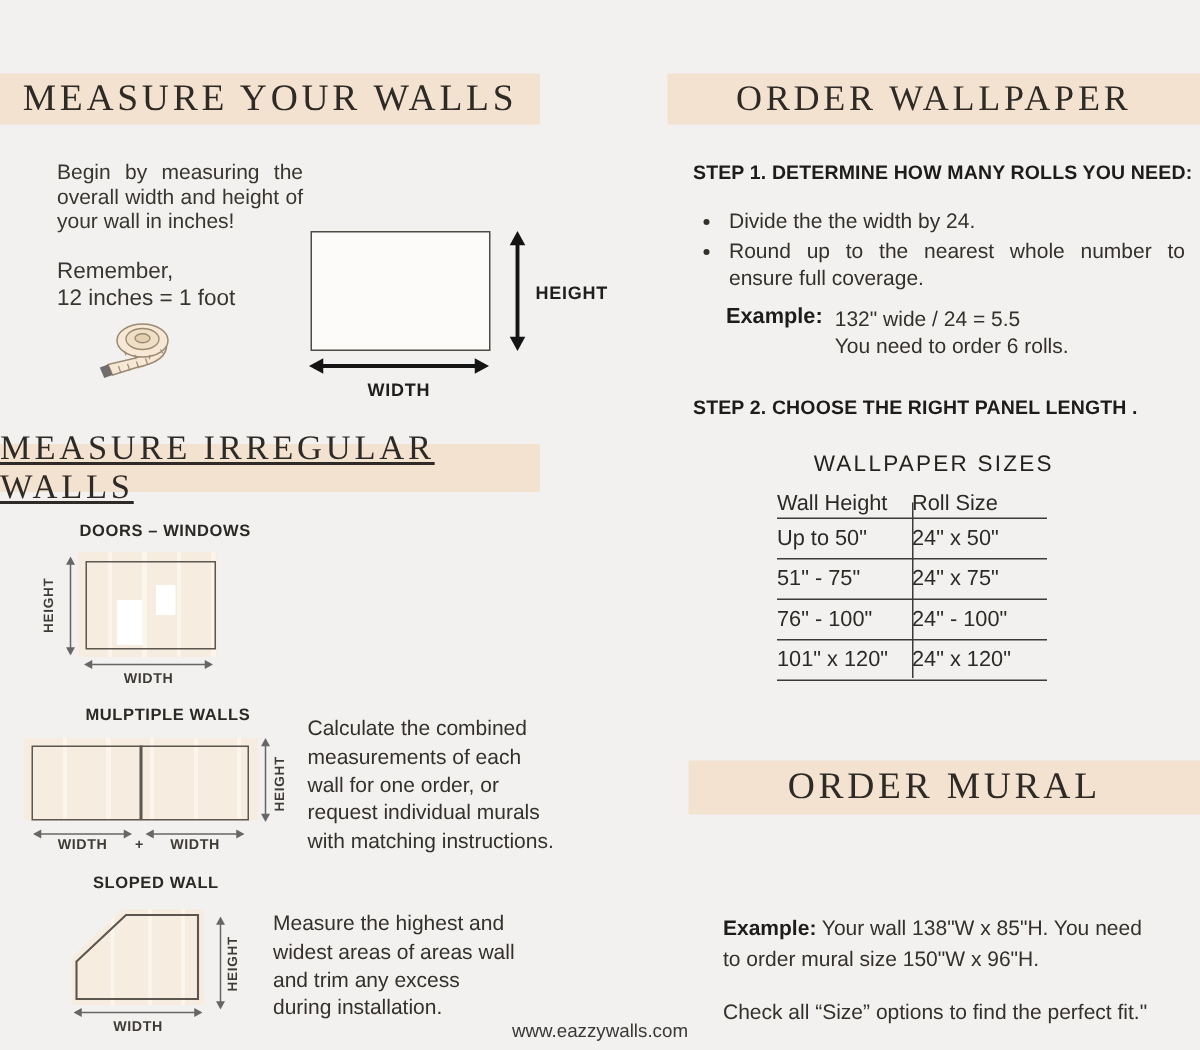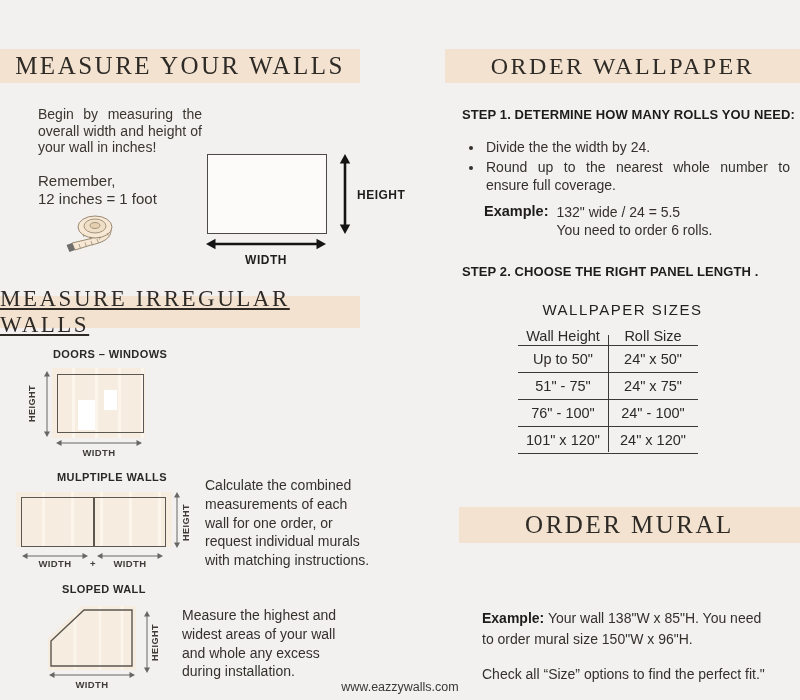--- a/index.html
+++ b/index.html
@@ -23,21 +23,21 @@
   .step-title{font-size:13px;font-weight:700;color:#1e1c1a;letter-spacing:0.1px;white-space:nowrap;}
   .rbody{font-size:14px;line-height:18.5px;color:#34312c;}
   ul.bullets{margin:0;padding-left:14px;}
   ul.bullets li{margin:0 0 1px 0;padding-left:2px;}
   ul.bullets li.just{text-align:justify;}
   .ex-label{font-weight:700;font-size:14.5px;color:#1e1c1a;white-space:nowrap;}
   .ex-lines{font-size:14px;line-height:18px;}
   .tbl{font-size:14.5px;color:#2c2a27;}
   .trow{display:flex;align-items:center;height:26px;border-bottom:1.3px solid #3a3a3a;}
   .trow.thead{height:19px;}
-  .tcell{flex:1;text-align:center;}
+  .tcell{flex:1;}
   .vline{position:absolute;left:50%;top:9px;height:117px;width:1.3px;background:#3a3a3a;}
   .tbl-title{font-size:15px;letter-spacing:1.5px;color:#24221f;text-align:center;}
   .mural-body{font-size:14px;line-height:20.5px;color:#34312c;}
   .footer{font-size:12.5px;color:#3a3835;text-align:center;}
 </style>
 </head>
 <body>
 
 <div class="page">
 
@@ -153,21 +153,21 @@
     <polygon points="5,0 2,5.5 8,5.5" fill="#666"></polygon>
       <polygon points="5,62 2,56.5 8,56.5" fill="#666"></polygon>
   </svg>
   <div class="abs vlabel" style="left:150px;top:624px;">HEIGHT</div>
   <svg class="abs" style="left:49px;top:670px;" width="86" height="10" viewBox="0 0 86 10">
     <line x1="4" y1="5" x2="82" y2="5" stroke="#666" stroke-width="1"></line>
     <polygon points="0,5 5.5,2 5.5,8" fill="#666"></polygon>
       <polygon points="86,5 80.5,2 80.5,8" fill="#666"></polygon>
   </svg>
   <div class="abs axis-label" style="left:49px;top:679px;width:86px;">WIDTH</div>
-  <div class="abs ltext" style="left:182px;top:606px;width:164px;">Measure the highest and widest areas of your wall and whole any excess during installation.</div>
+  <div class="abs ltext" style="left:182px;top:606px;width:164px;">Measure the highest and widest areas of areas wall and trim any excess during installation.</div>
 
   <div class="abs band" style="left:445px;top:49px;width:355px;height:34px;font-size:24px;">
     <span>ORDER WALLPAPER</span>
   </div>
 
   <div class="abs step-title" style="left:462px;top:107px;">STEP 1. DETERMINE HOW MANY ROLLS YOU NEED:</div>
 
   <ul class="bullets abs rbody" style="left:470px;top:138px;width:306px;">
     <li>Divide the the width by 24.</li>
     <li class="just">Round up to the nearest whole number to ensure full coverage.</li>

